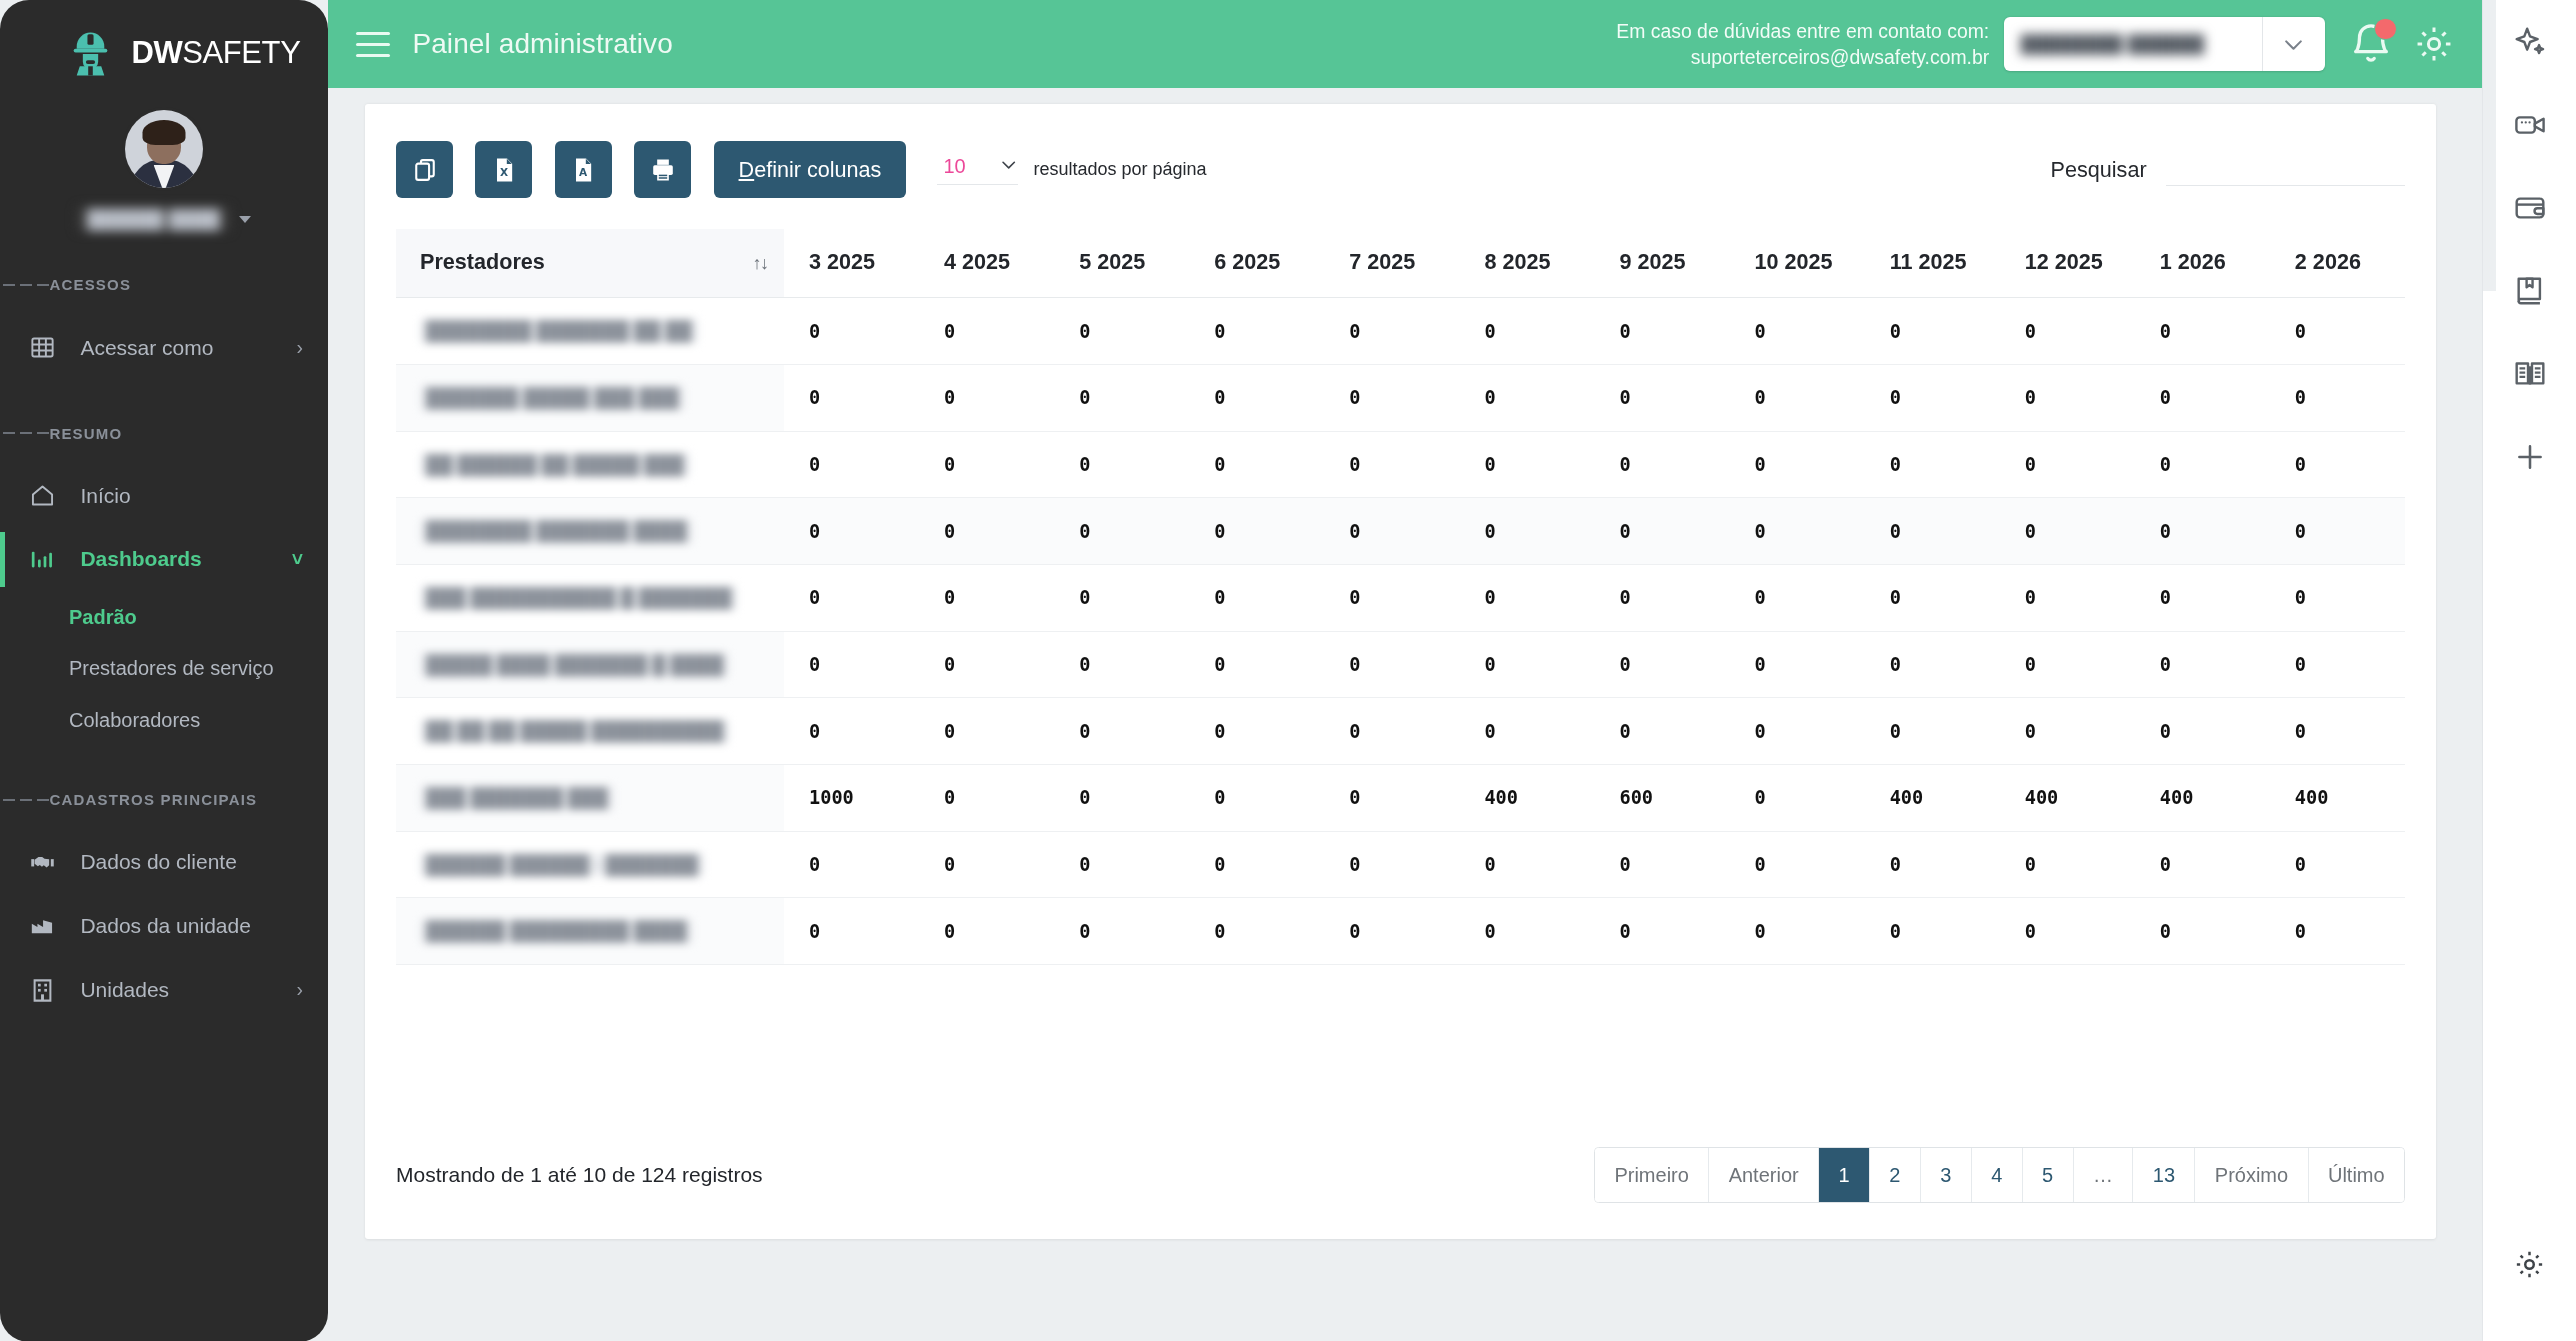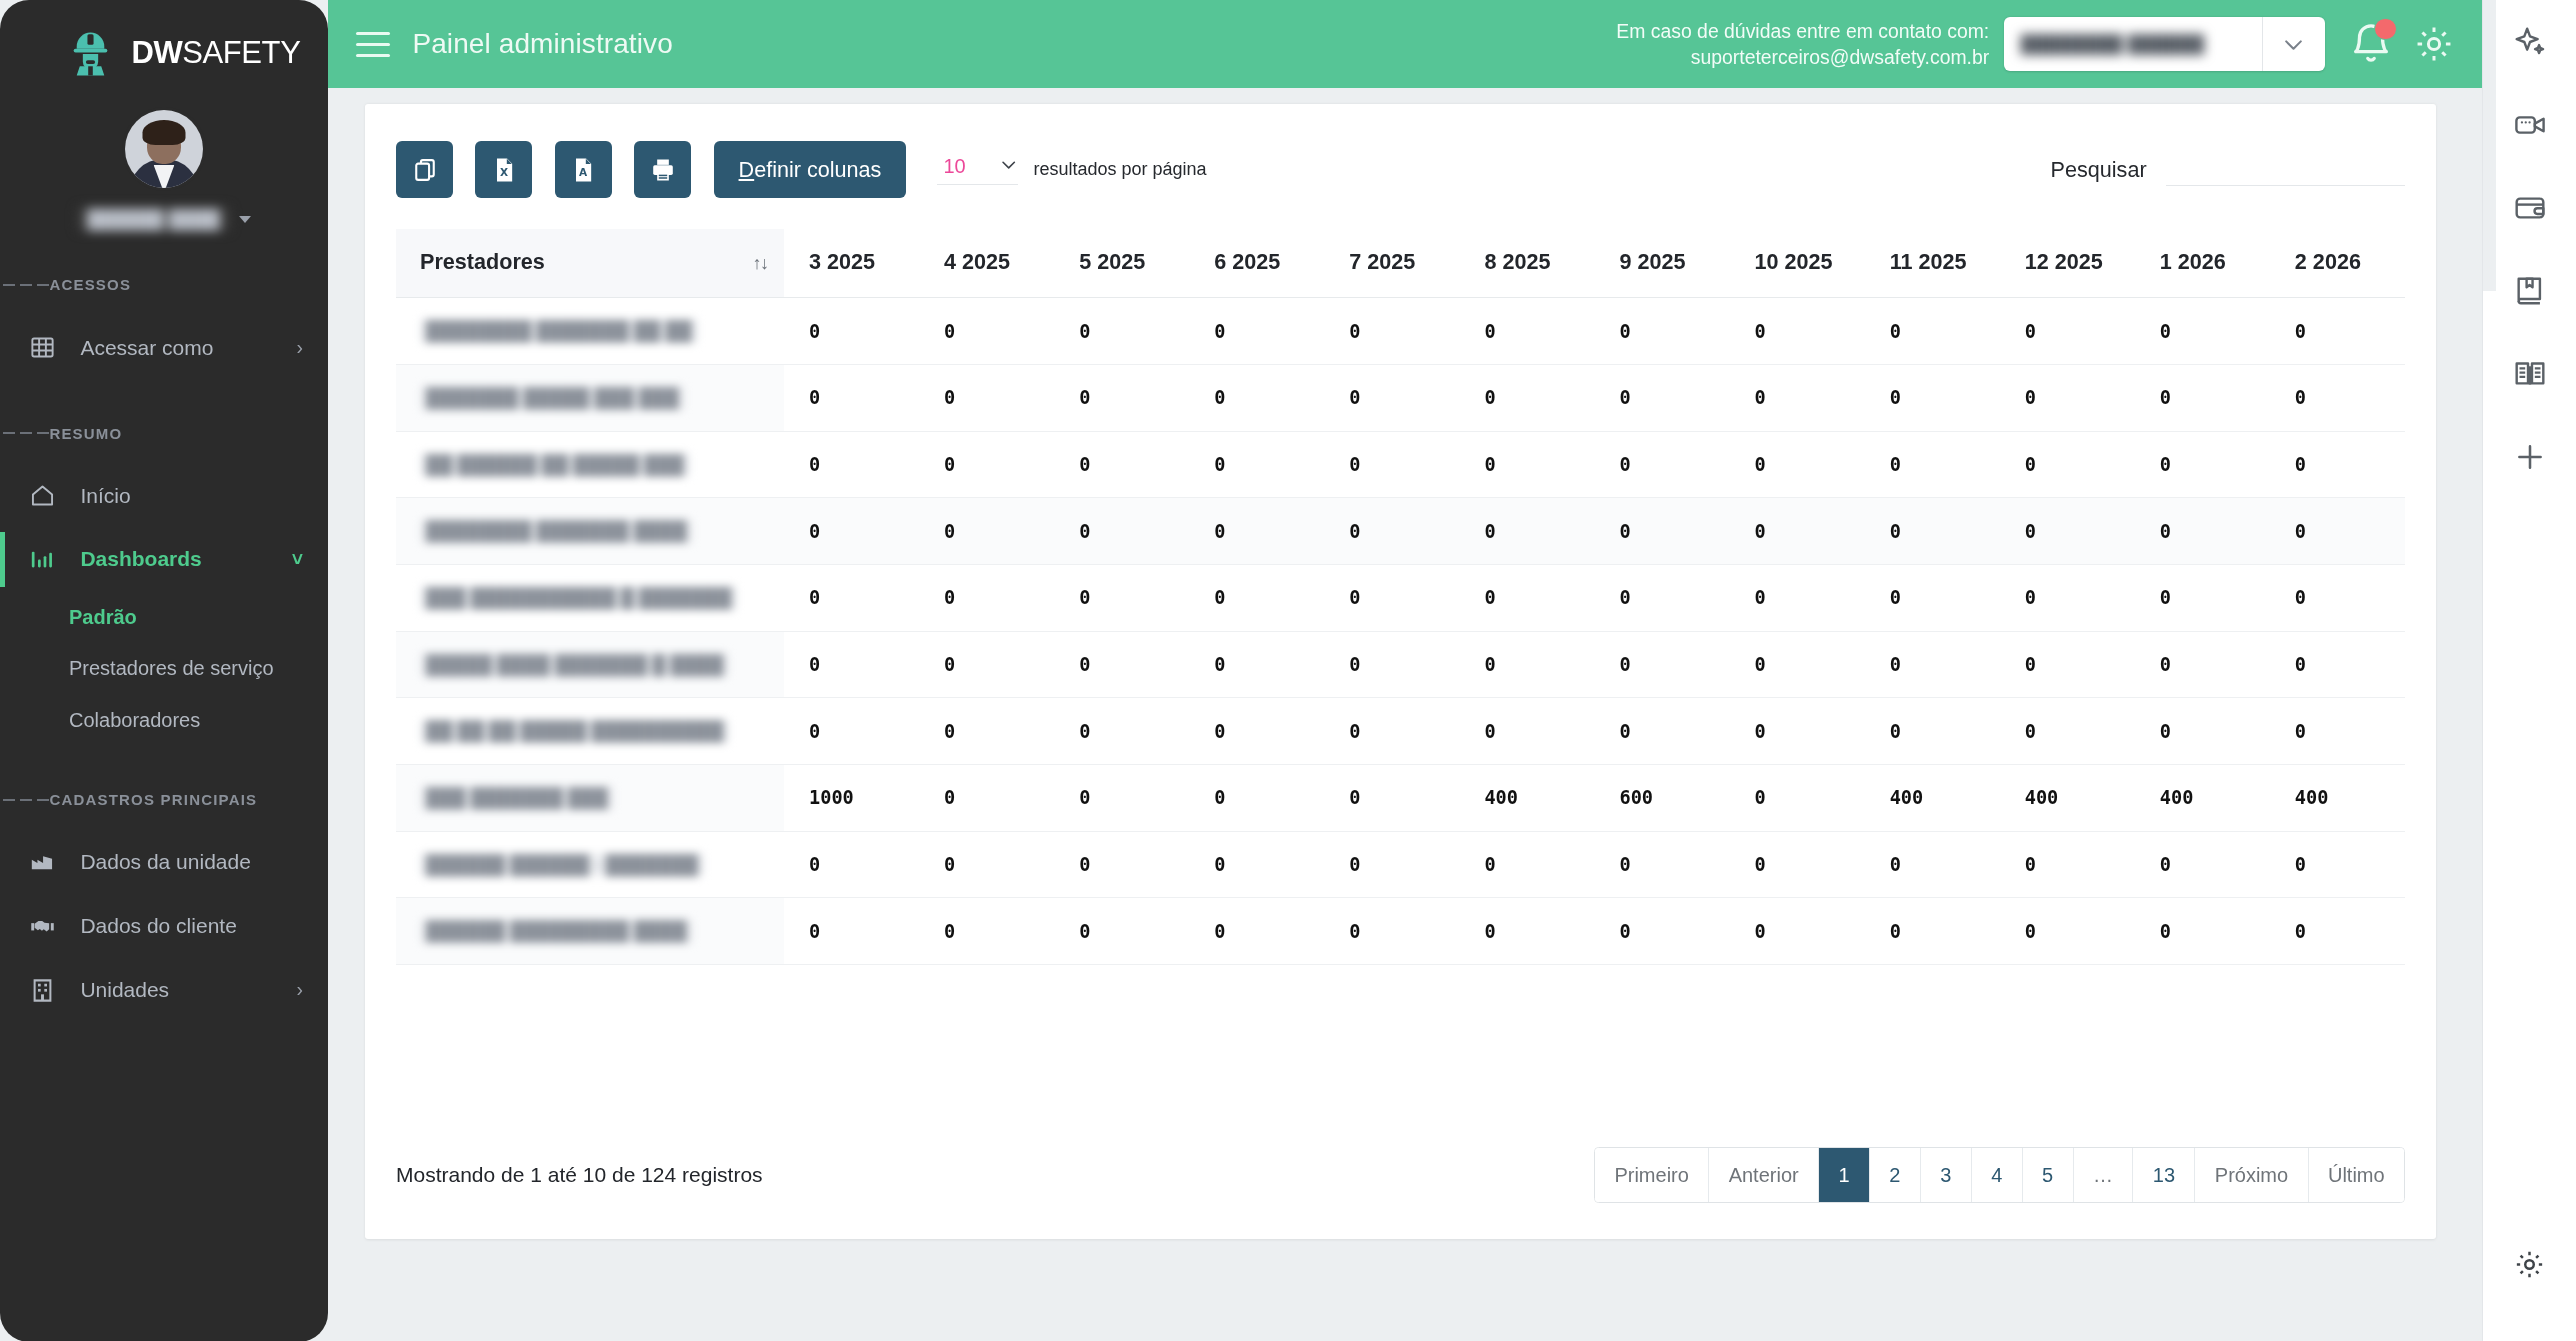--- a/index.html
+++ b/index.html
@@ -275,34 +275,34 @@
       <span class="dashes">
           <i></i>
           <i></i>
           <i></i>
         </span>
       <span>CADASTROS PRINCIPAIS</span>
     </div>
     <div class="nav-item">
       <span class="ico">
         <svg viewBox="0 0 24 24" width="27" height="27" fill="#b2b8c1">
-          <path d="M2.5 18V9.5l5 3V9.5l5 3V6.5l8 2.2V18z"></path>
-        </svg>
-      </span>
-      <span class="lbl">Dados da unidade</span>
+          <path d="M2 9h2.6v6.5H2z"></path>
+            <path d="M19.4 9H22v6.5h-2.6z"></path>
+          <path d="M5 9.6 8.4 7h3.3l2.1 1.6 4.1.4v5.4l-2.2 2-2.6-1.9-1.6 1.2-1.9-1.4-1.7 1-2.9-2.3z"></path>
+        </svg>
+      </span>
+      <span class="lbl">Dados do cliente</span>
     </div>
     <div class="nav-item">
       <span class="ico">
         <svg viewBox="0 0 24 24" width="27" height="27" fill="#b2b8c1">
-          <path d="M2 9h2.6v6.5H2z"></path>
-            <path d="M19.4 9H22v6.5h-2.6z"></path>
-          <path d="M5 9.6 8.4 7h3.3l2.1 1.6 4.1.4v5.4l-2.2 2-2.6-1.9-1.6 1.2-1.9-1.4-1.7 1-2.9-2.3z"></path>
-        </svg>
-      </span>
-      <span class="lbl">Dados do cliente</span>
+          <path d="M2.5 18V9.5l5 3V9.5l5 3V6.5l8 2.2V18z"></path>
+        </svg>
+      </span>
+      <span class="lbl">Dados da unidade</span>
     </div>
     <div class="nav-item">
       <span class="ico">
         <svg viewBox="0 0 24 24" width="27" height="27" fill="#b2b8c1">
           <path d="M5 3h14v18H5z" fill="none" stroke="#b2b8c1" stroke-width="1.8"></path>
           <rect x="8" y="6" width="2.4" height="2.4"></rect>
             <rect x="13.6" y="6" width="2.4" height="2.4"></rect>
           <rect x="8" y="10.6" width="2.4" height="2.4"></rect>
             <rect x="13.6" y="10.6" width="2.4" height="2.4"></rect>
           <rect x="10.7" y="15.4" width="2.6" height="5.6"></rect>

